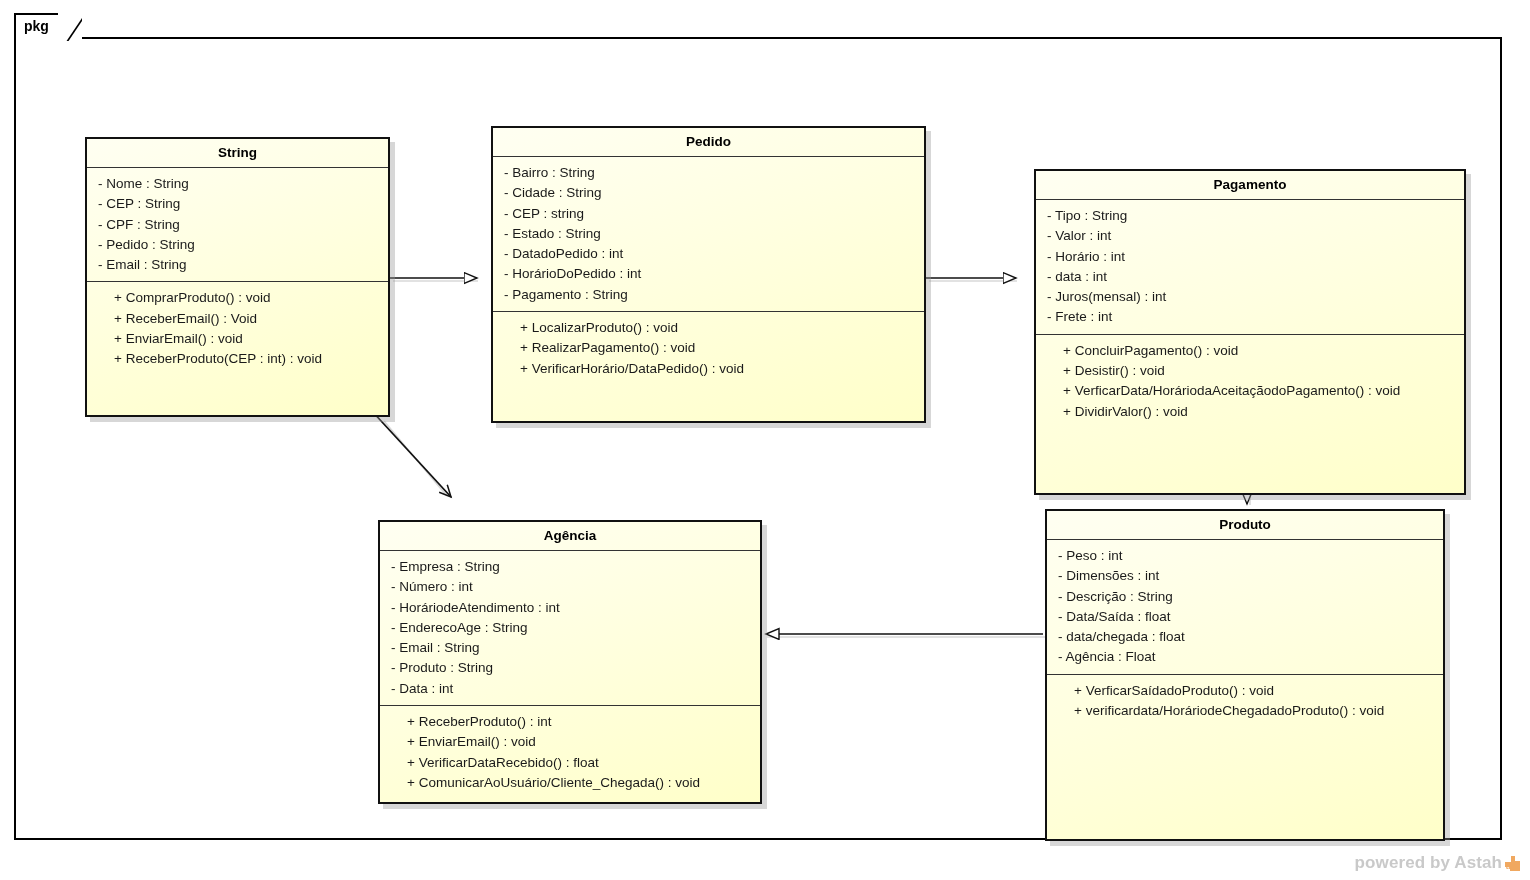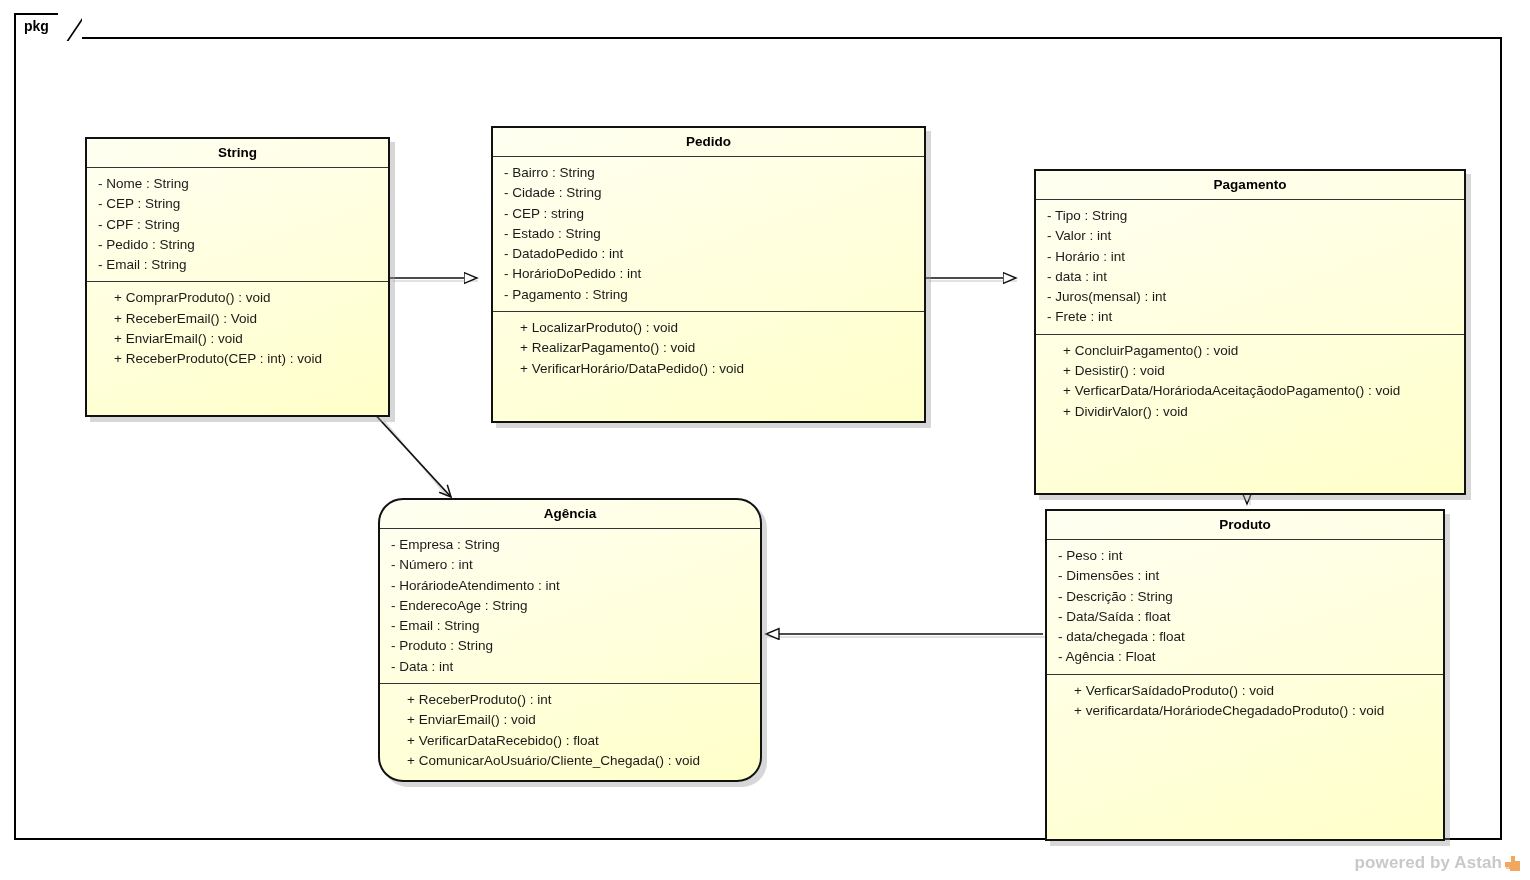--- a/index.html
+++ b/index.html
@@ -234,21 +234,21 @@
       <div class="cls-row">- Frete : int</div>
     </div>
     <div class="cls-section ops">
       <div class="cls-row">+ ConcluirPagamento() : void</div>
       <div class="cls-row">+ Desistir() : void</div>
       <div class="cls-row">+ VerficarData/HoráriodaAceitaçãodoPagamento() : void</div>
       <div class="cls-row">+ DividirValor() : void</div>
     </div>
   </div>
 
-  <div class="umlclass" style="left:378px; top:498px; width:384px; height:284px;border-radius:25px;">
+  <div class="umlclass" style="left:378px; top:520px; width:384px; height:284px;">
     <div class="cls-name">Agência</div>
     <div class="cls-section attrs">
       <div class="cls-row">- Empresa : String</div>
       <div class="cls-row">- Número : int</div>
       <div class="cls-row">- HoráriodeAtendimento : int</div>
       <div class="cls-row">- EnderecoAge : String</div>
       <div class="cls-row">- Email : String</div>
       <div class="cls-row">- Produto : String</div>
       <div class="cls-row">- Data : int</div>
     </div>

